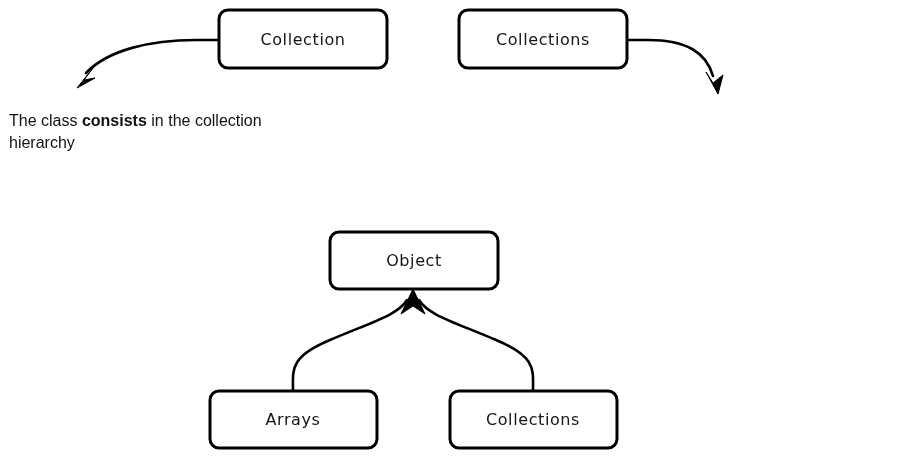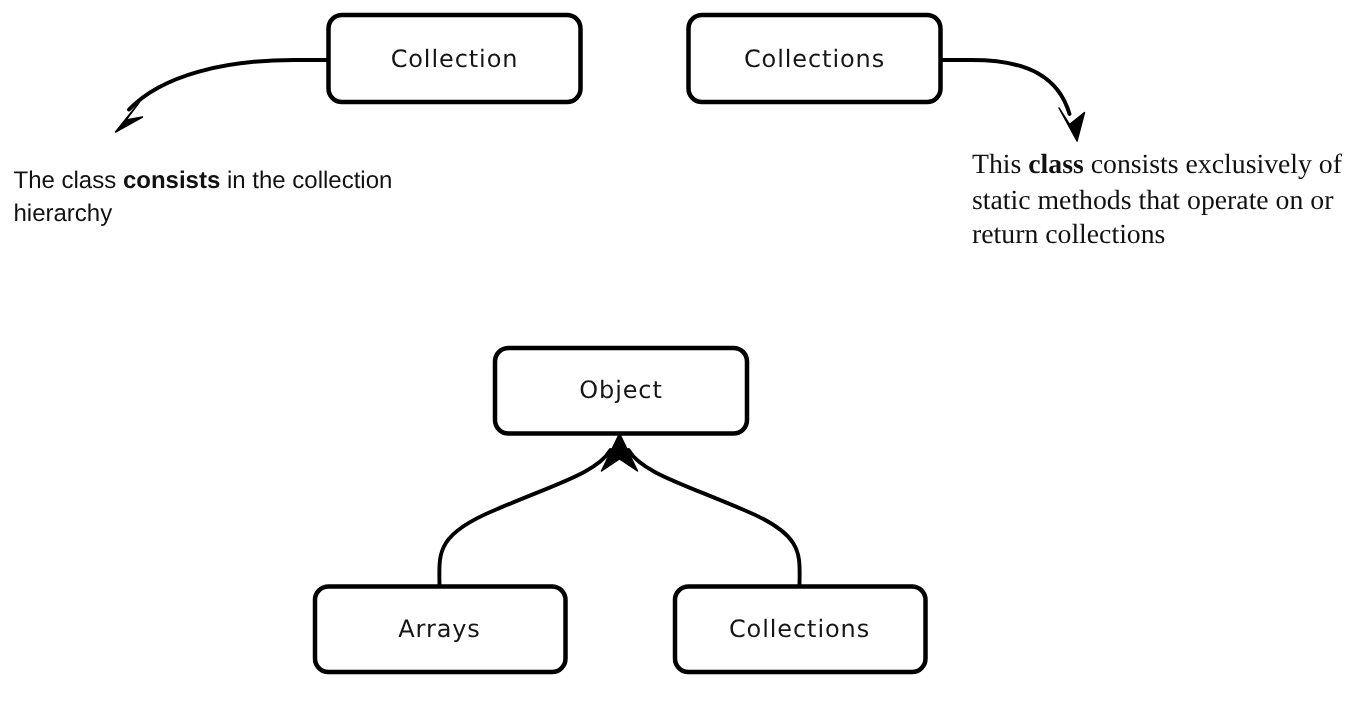--- a/index.html
+++ b/index.html
@@ -136,15 +136,14 @@
 
     <g>
       <rect class="node-box" x="450" y="391" width="167" height="57" rx="9" ry="9"></rect>
       <text class="node-label" x="533" y="420">Collections</text>
     </g>
 
   </svg>
 
   <p class="caption caption-sans" id="caption-left"><span>The class </span><b>consists</b><span> in the collection hierarchy</span></p>
 
-  <p class="caption caption-serif" id="caption-right"><span>This </span><b>class</b><span> consists exclusively of static methods that operate on or return collections</span></p>
 
 </div>
 
 </body></html>

